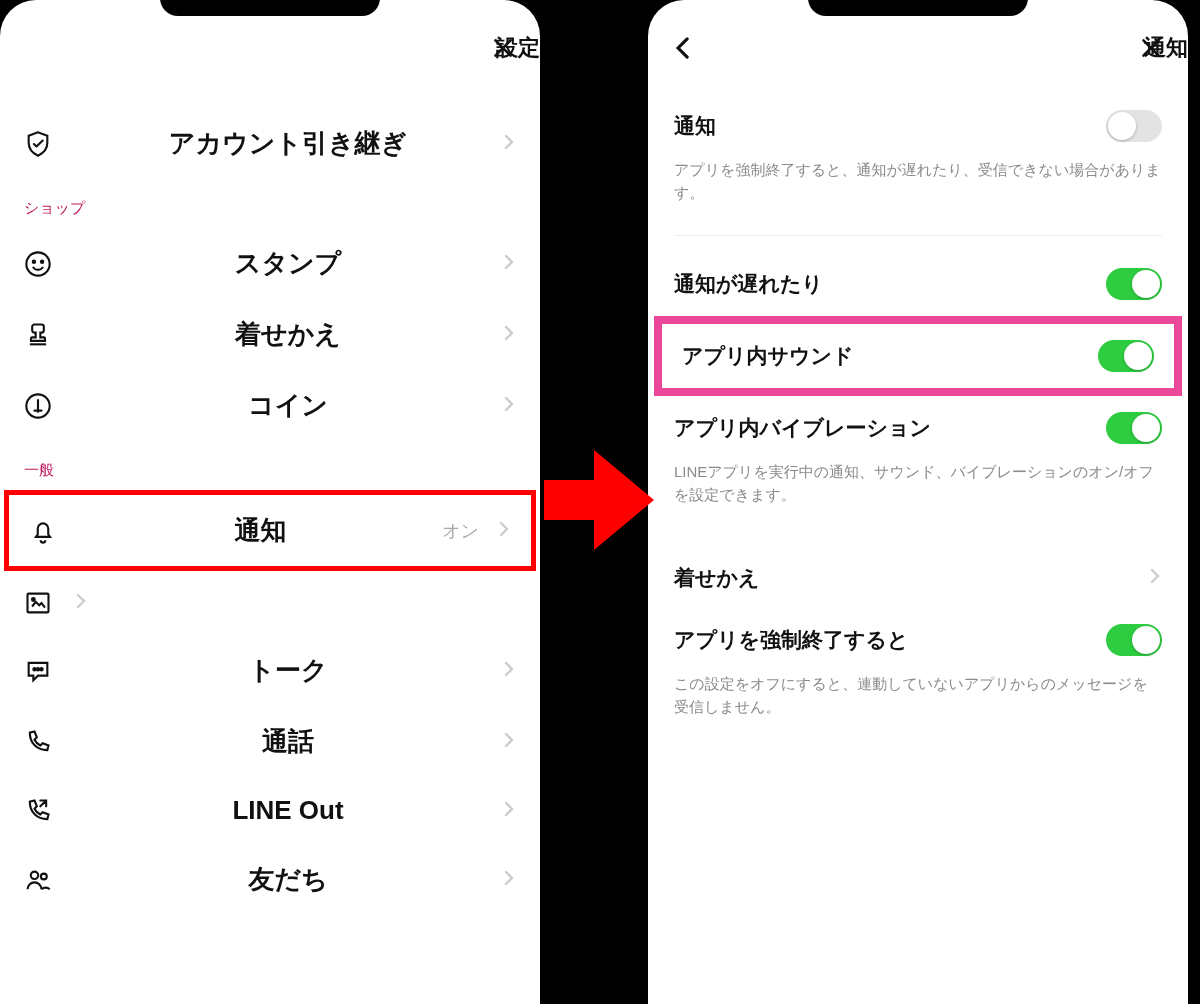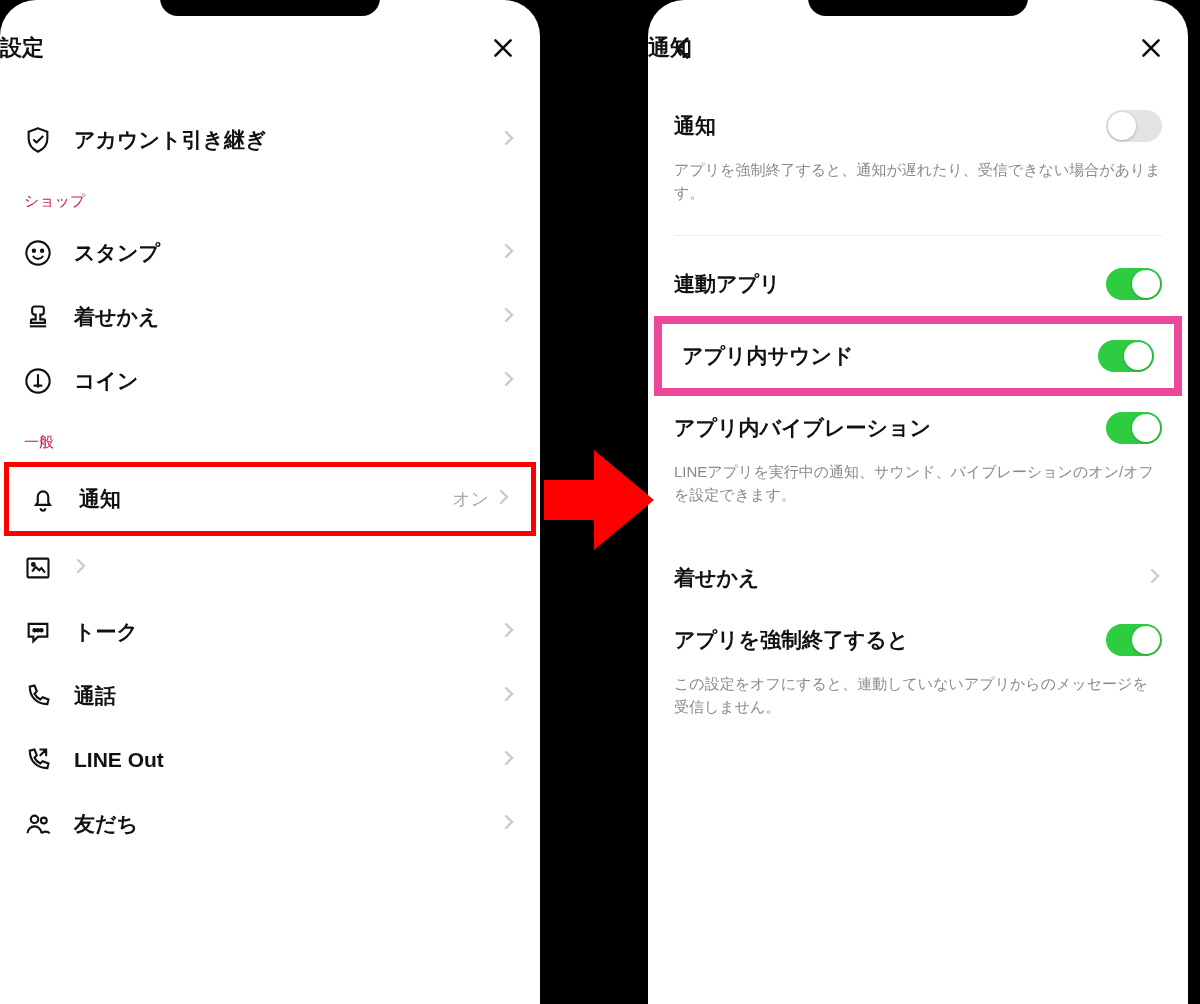--- a/index.html
+++ b/index.html
@@ -26,21 +26,21 @@
     position: absolute;
     top: -4px; left: 50%; transform: translateX(-50%);
     width: 220px; height: 20px;
     background: #000;
     border-bottom-left-radius: 18px;
     border-bottom-right-radius: 18px;
   }
   .header {
     display: flex;
     align-items: center;
-    justify-content: flex-start;
+    justify-content: flex-end;
     height: 64px;
     position: relative;
     margin-top: 10px;
   }
   .header-title {
     font-size: 22px;
     font-weight: 600;
     color: #111;
   }
   .header-back {
@@ -64,29 +64,30 @@
     min-height: 64px;
     position: relative;
   }
   .row-icon {
     width: 28px; height: 28px;
     margin-right: 22px;
     flex-shrink: 0;
     color: #111;
   }
   .row-label {
-    font-size: 21px;
+    font-size: 26px;
     font-weight: 700;
     color: #111;
     flex: 1;
+    text-align: center;
   }
   .row-status {
     font-size: 18px;
     color: #aaa;
-    margin-right: 8px;
+    margin-right: 18px;
   }
   .chevron {
     color: #ccc;
     flex-shrink: 0;
   }
   .section-header {
     font-size: 15px;
     color: #be185d;
     padding: 20px 24px 10px 24px;
   }
@@ -343,21 +344,21 @@
       <span class="row-label-r">通知</span>
       <span class="toggle off">
           <span class="knob"></span>
         </span>
     </div>
     <div class="desc">アプリを強制終了すると、通知が遅れたり、受信できない場合があります。</div>
 
     <div class="divider"></div>
 
     <div class="row-right">
-      <span class="row-label-r">連動アプリ</span>
+      <span class="row-label-r">通知が遅れたり</span>
       <span class="toggle on">
           <span class="knob"></span>
         </span>
     </div>
 
     <div class="row-right highlight">
       <span class="row-label-r">アプリ内サウンド</span>
       <span class="toggle on">
           <span class="knob"></span>
         </span>

